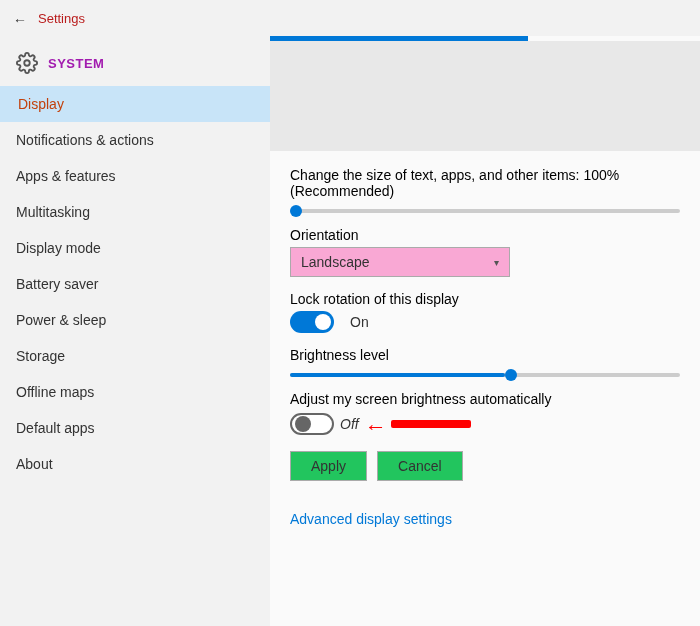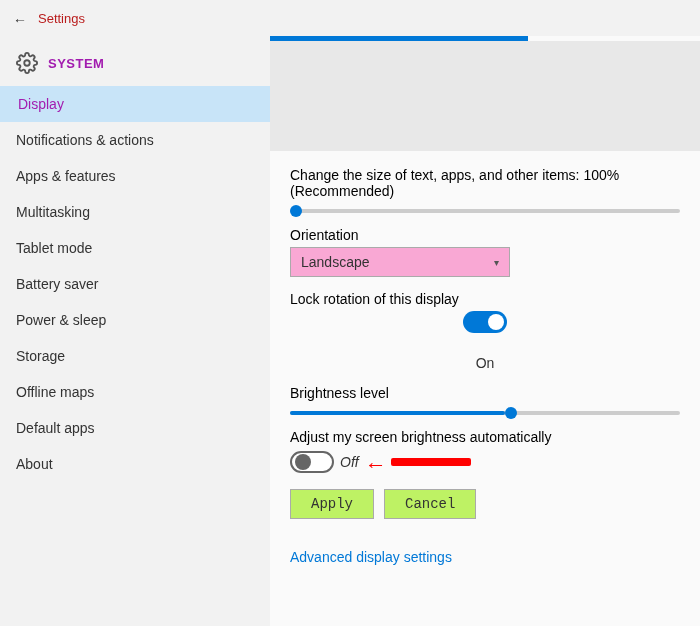--- a/index.html
+++ b/index.html
@@ -63,21 +63,21 @@
     }
     .sidebar-item {
       padding: 10px 16px;
       font-size: 14px;
       color: #333;
       cursor: pointer;
       user-select: none;
     }
     .sidebar-item.active {
       background: #c8e4f8;
-      color: #a21caf;
+      color: #c2410c;
       padding-left: 18px;
     }
     
     .content {
       flex: 1;
       background: #fafafa;
       overflow-y: auto;
       display: flex;
       flex-direction: column;
     }
@@ -163,22 +163,21 @@
       width: 220px;
     }
     .dropdown-arrow {
       font-size: 10px;
       color: #555;
     }
     
     .toggle-row {
       display: flex;
       align-items: center;
-      gap: 22px;
-      flex-direction: column;
+      gap: 16px;
     }
     .toggle {
       width: 44px;
       height: 22px;
       border-radius: 11px;
       position: relative;
       cursor: pointer;
       display: flex;
       align-items: center;
     }
@@ -211,24 +210,23 @@
     }
     
     .button-row {
       display: flex;
       gap: 10px;
     }
     .btn {
       padding: 6px 20px;
       font-size: 14px;
       border: 1px solid #aaa;
-      background: #bef264;
-      color: #333;
-      cursor: pointer;
-      font-family: Liberation Mono, monospace;
+      background: #22c55e;
+      color: #333;
+      cursor: pointer;
     }
     
     .advanced-link {
       color: #0078d7;
       font-size: 14px;
       cursor: pointer;
       margin-top: 16px;
     }
     
     .arrow-indicator {
@@ -268,21 +266,21 @@
         <path d="M19.4 15a1.65 1.65 0 0 0 .33 1.82l.06.06a2 2 0 0 1-2.83 2.83l-.06-.06a1.65 1.65 0 0 0-1.82-.33 1.65 1.65 0 0 0-1 1.51V21a2 2 0 0 1-4 0v-.09A1.65 1.65 0 0 0 9 19.4a1.65 1.65 0 0 0-1.82.33l-.06.06a2 2 0 0 1-2.83-2.83l.06-.06A1.65 1.65 0 0 0 4.68 15a1.65 1.65 0 0 0-1.51-1H3a2 2 0 0 1 0-4h.09A1.65 1.65 0 0 0 4.6 9a1.65 1.65 0 0 0-.33-1.82l-.06-.06a2 2 0 0 1 2.83-2.83l.06.06A1.65 1.65 0 0 0 9 4.68a1.65 1.65 0 0 0 1-1.51V3a2 2 0 0 1 4 0v.09a1.65 1.65 0 0 0 1 1.51 1.65 1.65 0 0 0 1.82-.33l.06-.06a2 2 0 0 1 2.83 2.83l-.06.06A1.65 1.65 0 0 0 19.4 9a1.65 1.65 0 0 0 1.51 1H21a2 2 0 0 1 0 4h-.09a1.65 1.65 0 0 0-1.51 1z"></path>
       </svg>
       <span class="sidebar-system-title">SYSTEM</span>
     </div>
 
     <div id="sidebar-items-container">
         <div class="sidebar-item active">Display</div>
         <div class="sidebar-item">Notifications &amp; actions</div>
         <div class="sidebar-item">Apps &amp; features</div>
         <div class="sidebar-item">Multitasking</div>
-        <div class="sidebar-item">Tablet mode</div>
+        <div class="sidebar-item">Display mode</div>
         <div class="sidebar-item">Battery saver</div>
         <div class="sidebar-item">Power &amp; sleep</div>
         <div class="sidebar-item">Storage</div>
         <div class="sidebar-item">Offline maps</div>
         <div class="sidebar-item">Default apps</div>
         <div class="sidebar-item">About</div>
       </div>
   </div>
 
   <div class="content">

